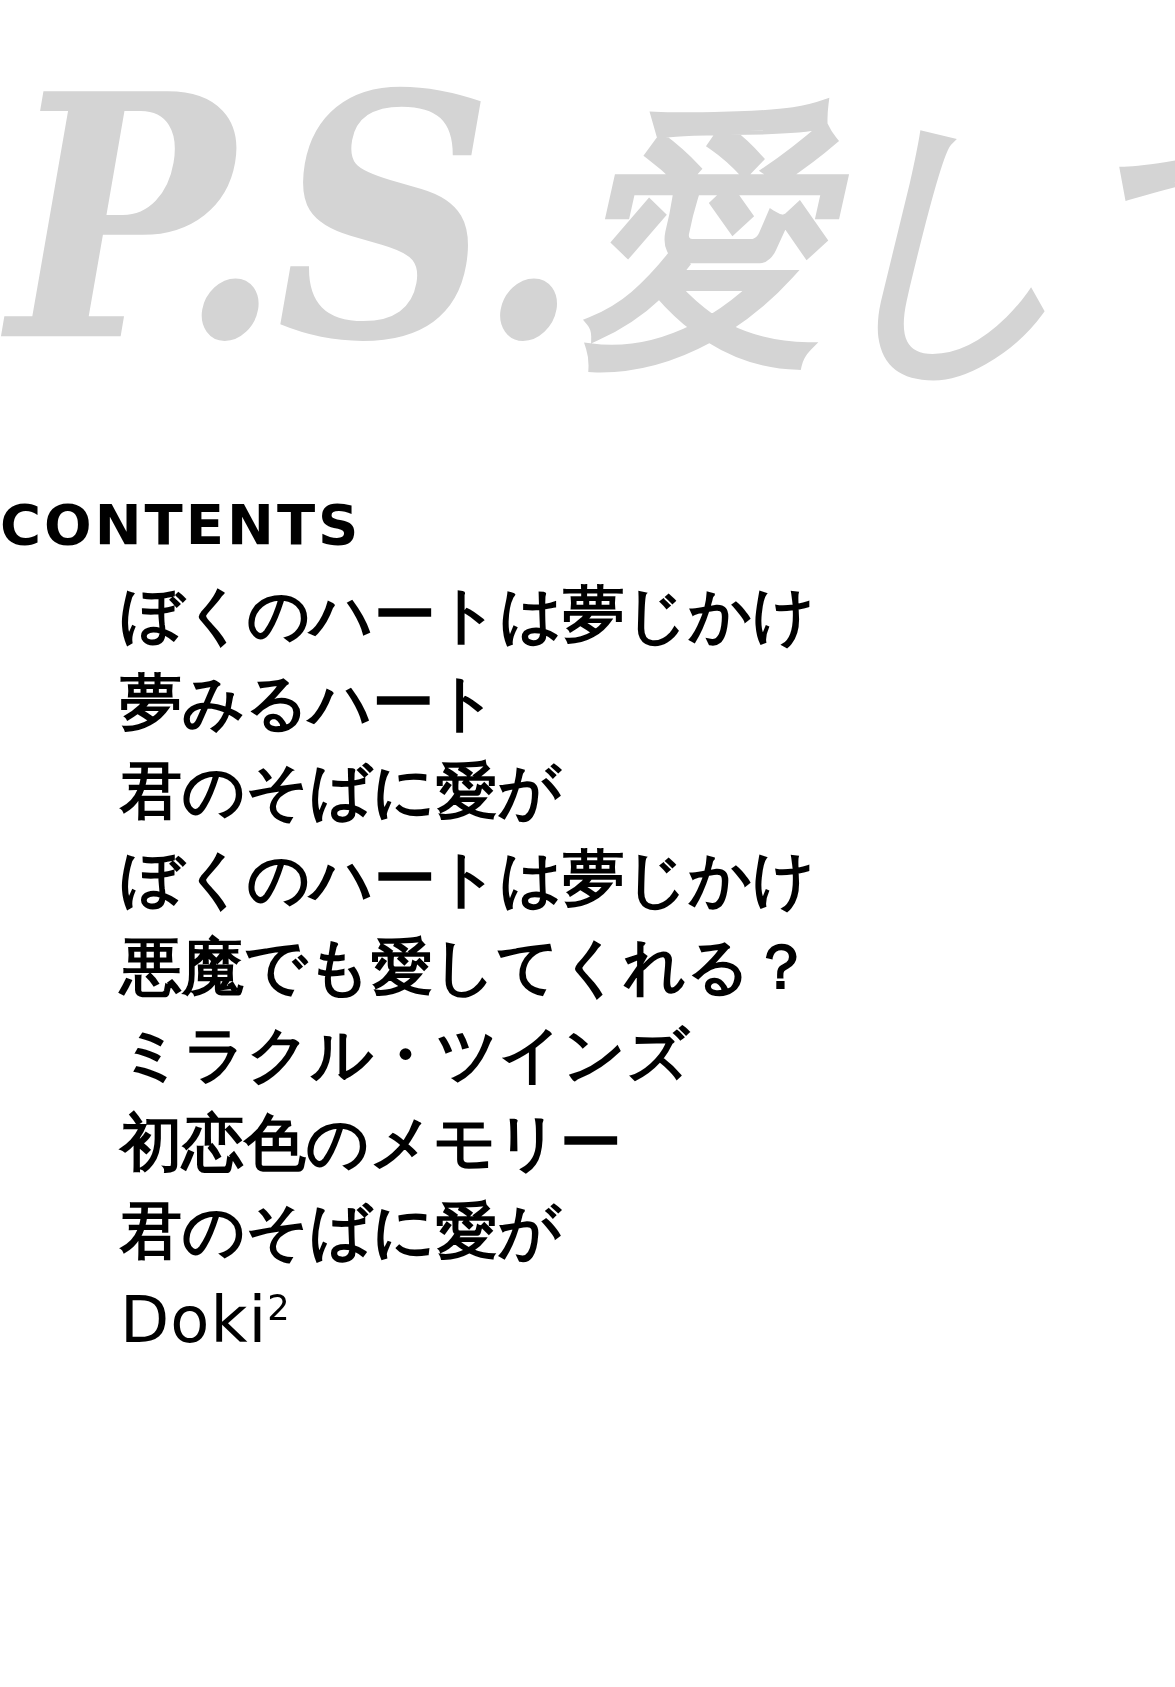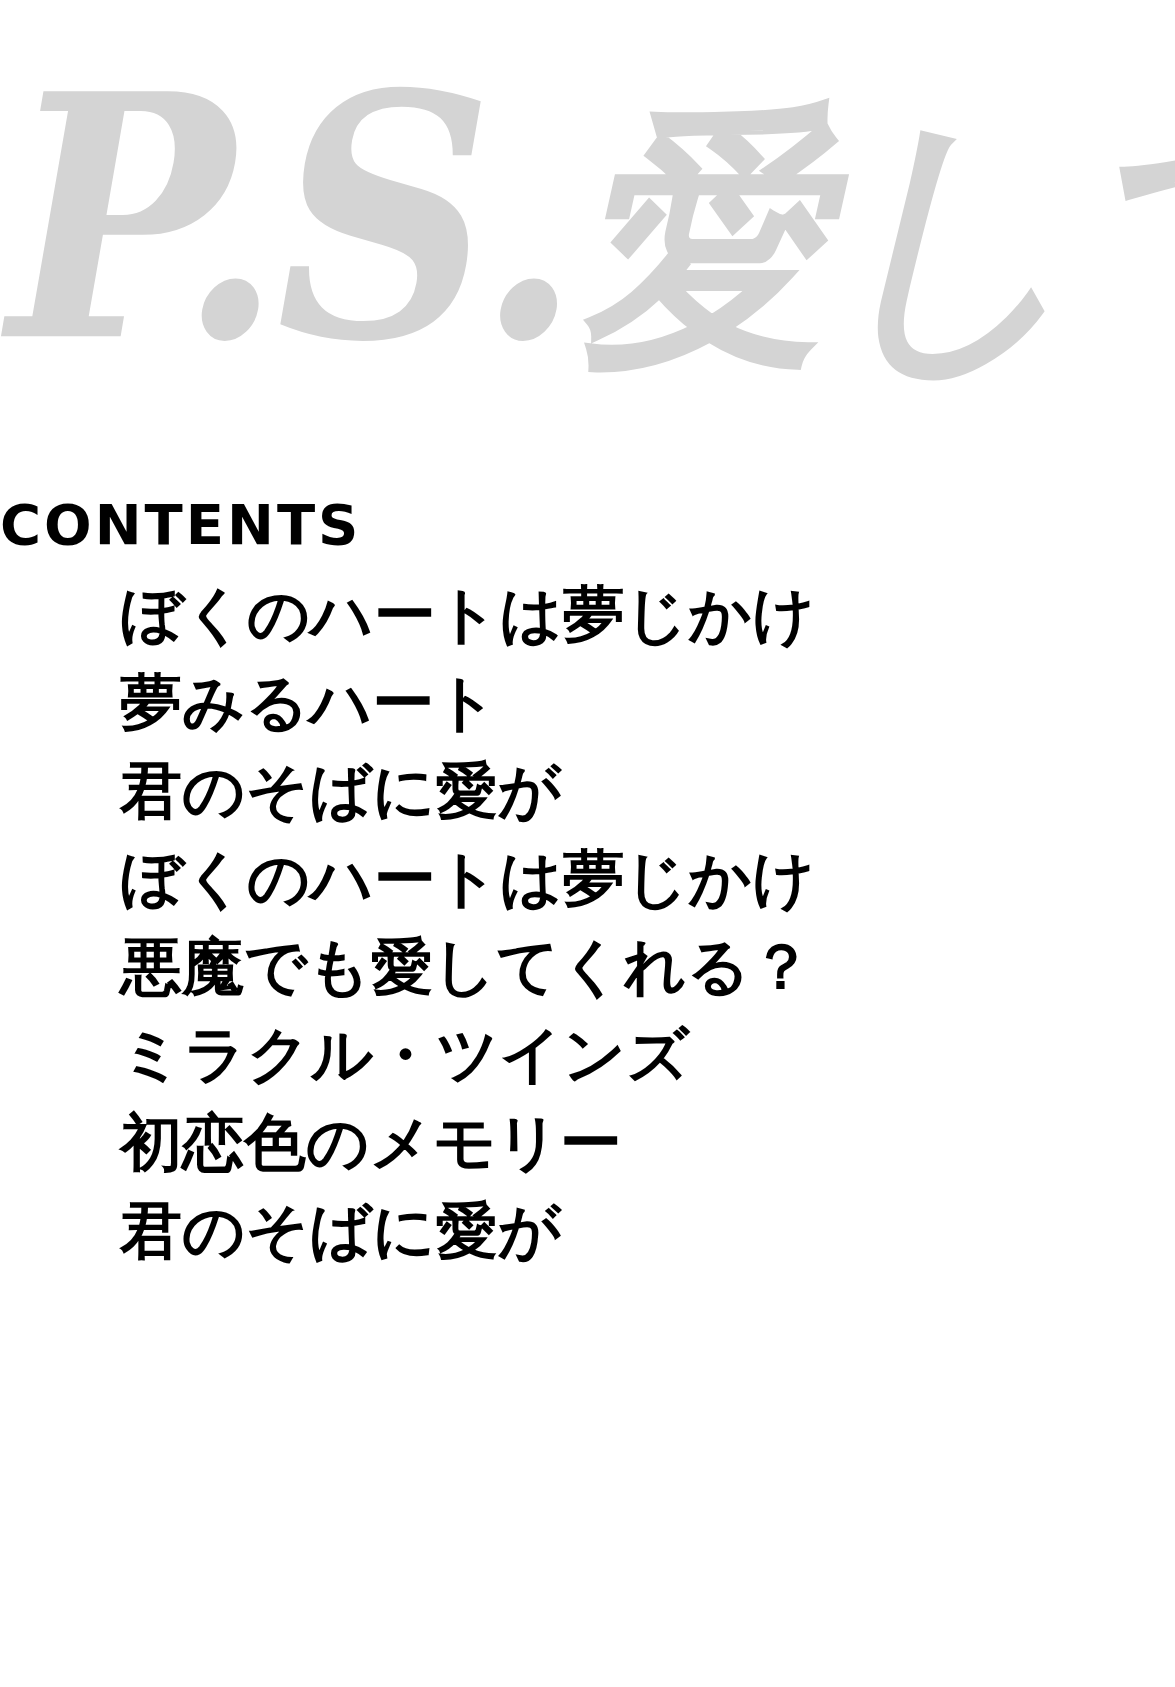--- a/index.html
+++ b/index.html
@@ -112,16 +112,17 @@
     <h1 class="contents-heading">CONTENTS</h1>
     <ul class="toc-list">
       <li class="toc-item">ぼくのハートは夢じかけ</li>
       <li class="toc-item">夢みるハート</li>
       <li class="toc-item">君のそばに愛が</li>
       <li class="toc-item">ぼくのハートは夢じかけ</li>
       <li class="toc-item">悪魔でも愛してくれる？</li>
       <li class="toc-item">ミラクル・ツインズ</li>
       <li class="toc-item">初恋色のメモリー</li>
       <li class="toc-item">君のそばに愛が</li>
+      <li class="toc-item last"><span>Doki</span><sup>2</sup></li>
     </ul>
   </div>
 
 </div>
 
 </body></html>

